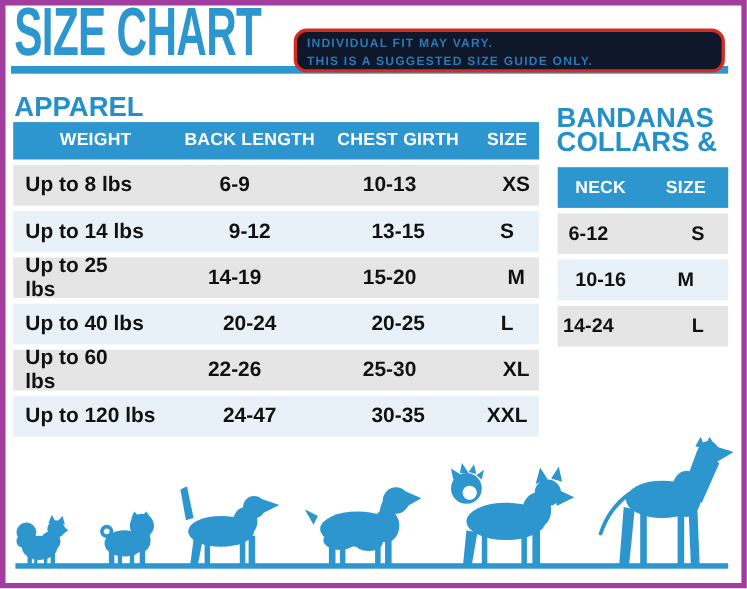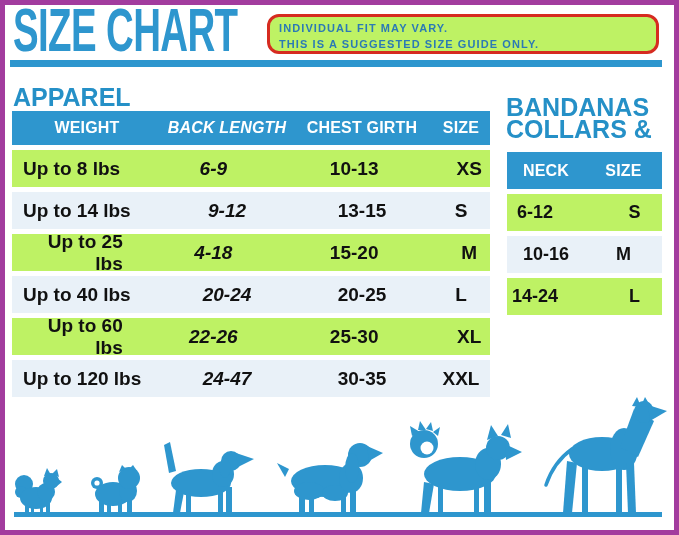--- a/index.html
+++ b/index.html
@@ -12,52 +12,52 @@
   
   #title{
     position:absolute;left:13px;top:0px;font-size:62px;font-weight:bold;
     color:#2e96ce;line-height:60px;letter-spacing:-1px;white-space:nowrap;
     transform:scaleX(0.62);transform-origin:left top;
   }
   #title-underline{position:absolute;left:10px;top:60px;width:652px;height:7px;background:#2e96ce;}
 
   
   #disclaimer{
-    position:absolute;left:267px;top:14px;width:392px;height:40px;box-sizing:border-box;
-    border:3px solid #d62b20;border-radius:12px;background:#bef264;
+    position:absolute;left:267px;top:26px;width:392px;height:40px;box-sizing:border-box;
+    border:3px solid #d62b20;border-radius:12px;background:#0f172a;
     padding:3px 0 0 9px;z-index:2;
   }
   .disclaimer-line{
     font-size:11px;font-weight:bold;color:#2b7ab5;letter-spacing:1.1px;line-height:16px;
     white-space:nowrap;
   }
 
   
   .section-heading{
     position:absolute;font-size:25px;font-weight:bold;color:#2590c7;line-height:22px;
   }
   #apparel-heading{left:13px;top:86px;}
   #collars-heading{left:506px;top:96px;}
 
   
   .tbl{position:absolute;}
-  #apparel-table{left:12px;top:111px;width:478px;text-align:right;}
+  #apparel-table{left:12px;top:111px;width:478px;}
   #collars-table{left:507px;top:152px;width:155px;}
   .t-header{display:flex;background:#2e96ce;margin-bottom:5px;}
   #apparel-table .t-header{height:34px;}
   #collars-table .t-header{height:37px;}
   .t-row{display:flex;height:37px;margin-bottom:5px;}
-  .row-blue{background:#bef264;gap:44px;}
+  .row-blue{background:#e5e5e5;gap:44px;}
   .row-light{background:#e9f1f8;}
   .hcell{display:flex;align-items:center;justify-content:center;
     color:#ffffff;font-weight:bold;font-size:16px;letter-spacing:0.2px;}
   .cell{display:flex;align-items:center;justify-content:center;
     color:#111111;font-weight:bold;font-size:19px;}
   .col-w{width:150px;}
-  .col-bl{width:130px;font-style:italic;}
+  .col-bl{width:130px;}
   .col-cg{width:140px;}
   .col-sz{width:58px;}
   .cell.col-w{justify-content:flex-start;padding-left:11px;box-sizing:border-box;}
   .col-neck{width:78px;text-align:right;}
   .col-csz{width:77px;}
   #collars-table .cell{font-size:18px;}
 
   
   .dog{position:absolute;}
   #ground-line{position:absolute;left:14px;top:512px;width:648px;height:5px;background:#2e96ce;}
@@ -92,21 +92,21 @@
       <div class="cell col-sz">XS</div>
     </div>
     <div class="t-row row-light">
       <div class="cell col-w">Up to 14 lbs</div>
       <div class="cell col-bl">9-12</div>
       <div class="cell col-cg">13-15</div>
       <div class="cell col-sz">S</div>
     </div>
     <div class="t-row row-blue">
       <div class="cell col-w">Up to 25 lbs</div>
-      <div class="cell col-bl">4-18</div>
+      <div class="cell col-bl">14-19</div>
       <div class="cell col-cg">15-20</div>
       <div class="cell col-sz">M</div>
     </div>
     <div class="t-row row-light">
       <div class="cell col-w">Up to 40 lbs</div>
       <div class="cell col-bl">20-24</div>
       <div class="cell col-cg">20-25</div>
       <div class="cell col-sz">L</div>
     </div>
     <div class="t-row row-blue">

